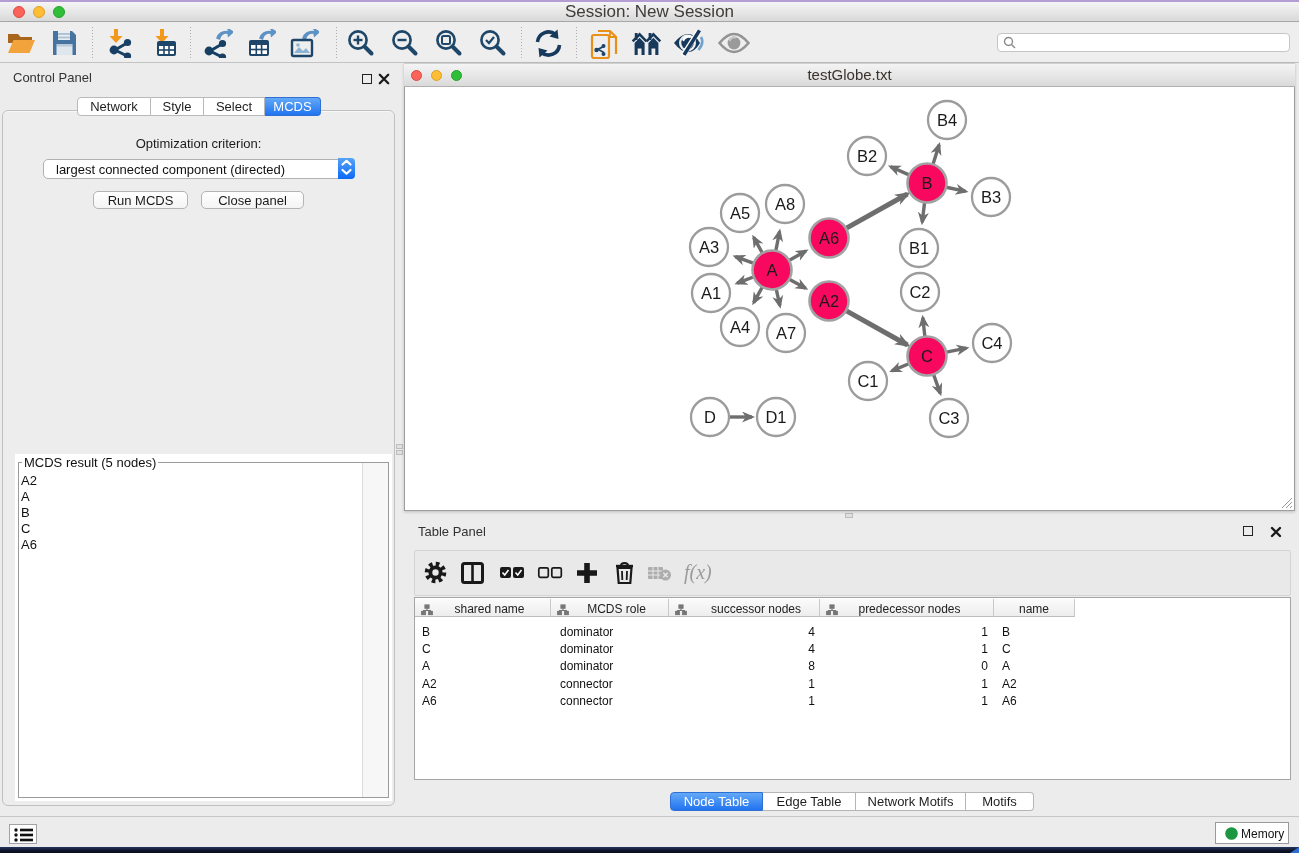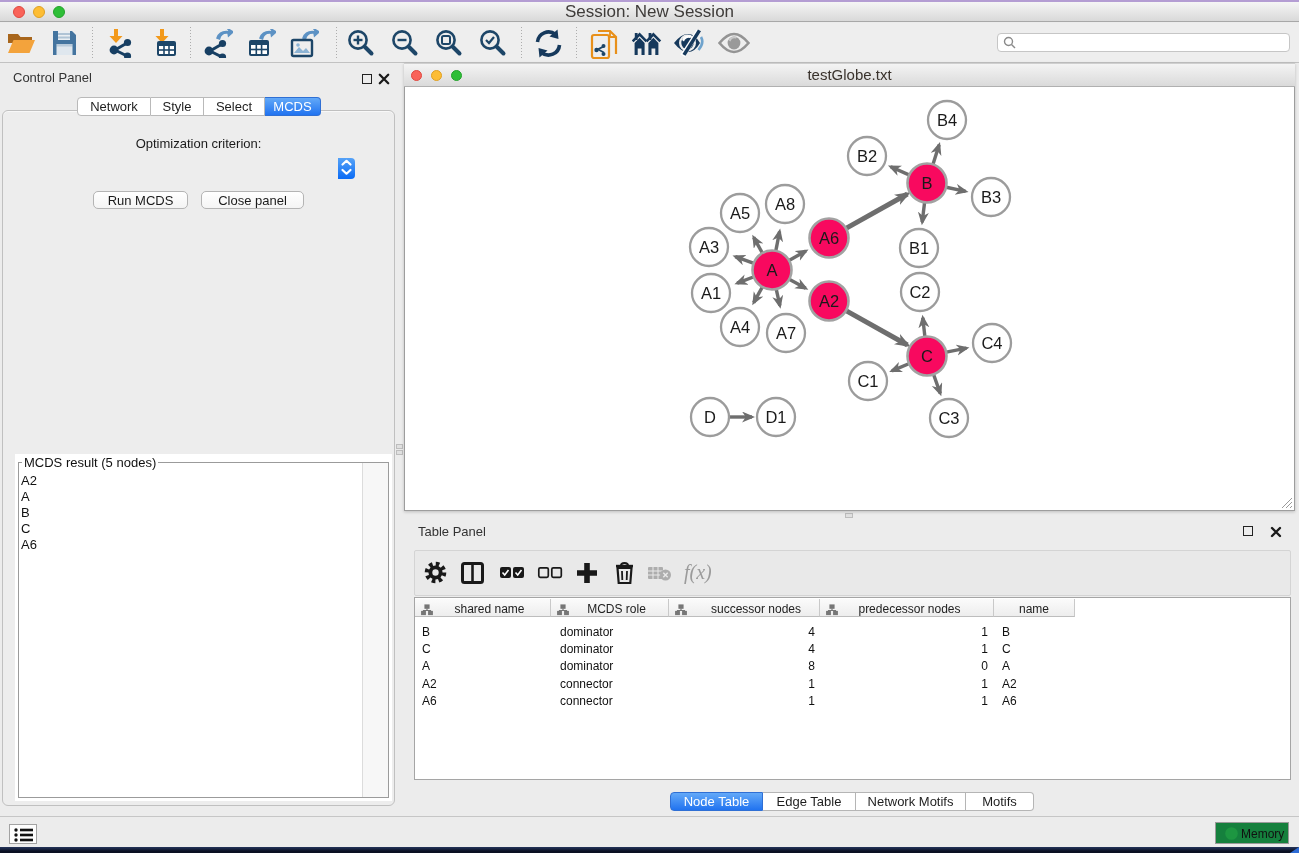--- a/index.html
+++ b/index.html
@@ -36,21 +36,21 @@
 #tptitle{left:418px;top:524px;font-size:13px;color:#333}
 #ttoolbar{left:414px;top:550px;width:877px;height:46px;background:#e9e9e9;border:1px solid #d4d4d4;border-radius:2px}
 #tablebox{left:414px;top:597px;width:877px;height:183px;background:#fff;border:1px solid #a5a5a5}
 .th{position:absolute;top:599px;height:18px;background:linear-gradient(#fbfbfb,#ededed);border-right:1px solid #c9c9c9;border-bottom:1px solid #bdbdbd;font-size:12px;color:#222;text-align:center;line-height:21px}
 .td{position:absolute;font-size:12px;color:#111;height:17px;line-height:17px}
 .tdr{text-align:right}
 .btab{position:absolute;top:792px;height:19px;background:#fff;border:1px solid #b5b5b5;font-size:13px;color:#1e1e1e;text-align:center;line-height:18px}
 .btabsel{background:linear-gradient(#63a9f8,#2173f0);color:#fff;border-color:#2f6fd4}
 #statusline{left:0;top:816px;width:1299px;height:1px;background:#c6c6c6}
 #listbtn{left:9px;top:824px;width:28px;height:20px;background:#fdfdfd;border:1px solid #a2a2a2}
-#membtn{left:1215px;top:822px;width:74px;height:22px;background:#15803d;border:1px solid #9a9a9a;font-size:12px;color:#111}
+#membtn{left:1215px;top:822px;width:74px;height:22px;background:#ffffff;border:1px solid #9a9a9a;font-size:12px;color:#111}
 #darkstrip{left:0;top:847px;width:1299px;height:6px;background:linear-gradient(#25355c,#0a1022 70%)}
 .nl{font-size:16.5px;fill:#1a1a1a;text-anchor:middle;font-family:"Liberation Sans",sans-serif}
 .en{stroke:#6e6e6e;stroke-width:3.4}
 .et{stroke:#6e6e6e;stroke-width:5}
 </style></head><body>
 <div id="app">
 <div class="a" id="topline"></div>
 <div class="a" id="titlebar"></div>
 <div class="a tl" style="left:13px;top:6px;width:12px;height:12px;background:#f96359;border:1px solid #df4840"></div>
 <div class="a tl" style="left:33px;top:6px;width:12px;height:12px;background:#fdbd34;border:1px solid #dfa023"></div>
@@ -198,20 +198,21 @@
       <path d="M1.8 1.8 L10.2 10.2 M10.2 1.8 L1.8 10.2" stroke="#1a1a1a" stroke-width="2.3" stroke-linecap="round"></path>
     </svg>
 <div class="a" id="cpanel"></div>
 <div class="a" id="optlabel">Optimization criterion:</div>
 <div class="a tabrow" style="left:77px;width:244px">
 <div class="tab" style="left:0;width:74px;border-radius:4px 0 0 4px">Network</div>
 <div class="tab" style="left:74px;width:53px;border-left:none">Style</div>
 <div class="tab" style="left:127px;width:61px;border-left:none">Select</div>
 <div class="tab tabsel" style="left:188px;width:56px;border-radius:0 4px 4px 0;border-left:none">MCDS</div>
 </div>
+<div class="a" id="selectbox">largest connected component (directed)</div>
 <div class="a" id="stepper"><svg width="17" height="19" viewBox="0 0 17 19">
         <path d="M4.5 6.5 L8.5 2.8 L12.5 6.5" fill="none" stroke="#fff" stroke-width="2.2" stroke-linecap="round" stroke-linejoin="round"></path>
         <path d="M4.5 12 L8.5 15.7 L12.5 12" fill="none" stroke="#fff" stroke-width="2.2" stroke-linecap="round" stroke-linejoin="round"></path>
       </svg></div>
 <div class="a btn" style="left:93px;width:95px">Run MCDS</div>
 <div class="a btn" style="left:201px;width:103px">Close panel</div>
 <div class="a" id="resultbox"></div>
 <div class="a" id="resultborder"></div>
 <div class="a" id="resultscroll"></div>
 <div class="a" id="resulttitle">MCDS result (5 nodes)</div>

